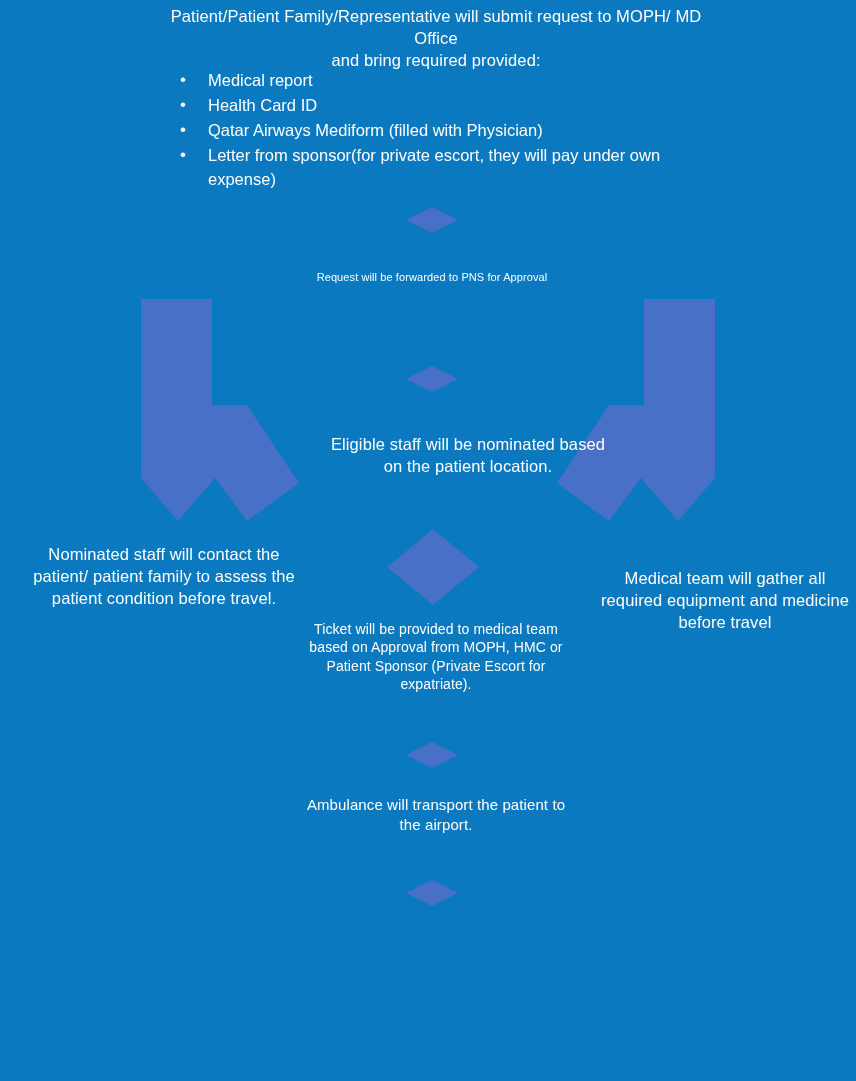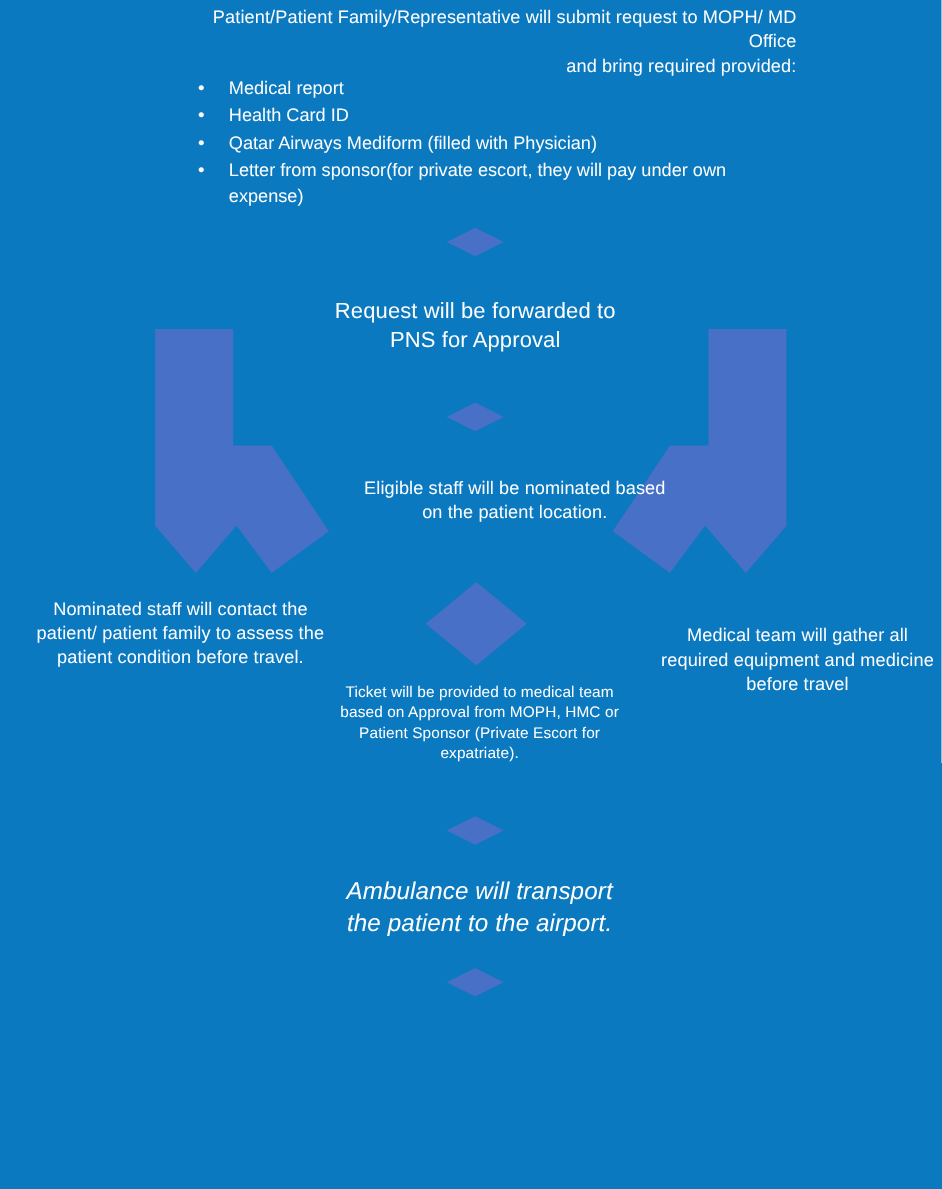--- a/index.html
+++ b/index.html
@@ -32,21 +32,21 @@
     line-height: 1.32;
     letter-spacing: 0.1px;
     -webkit-font-smoothing: antialiased;
   }
 
   #intro-block {
     left: 148px;
     top: 6px;
     width: 576px;
     font-size: 16.5px;
-    text-align: right;
+    text-align: center;
   }
   #intro-block .intro-line {
     margin: 0;
   }
 
   #doc-list {
     position: absolute;
     left: 176px;
     top: 68px;
     width: 506px;
@@ -66,26 +66,26 @@
     left: 4px;
     top: -1px;
     font-size: 17px;
     line-height: inherit;
   }
 
   .centered {
     text-align: center;
   }
 
-  #step-pns      { left: 292px; top: 270px;  width: 280px; font-size: 20px; }
+  #step-pns      { left: 292px; top: 270px;  width: 280px; font-size: 11px; }
   #step-nominate { left: 292px; top: 434px;  width: 280px; font-size: 16.5px; margin-left: 36px; }
   #step-contact  { left: 8px;   top: 544px;  width: 272px; font-size: 16.5px; margin-left: 20px; }
   #step-gather   { left: 598px; top: 568px;  width: 254px; font-size: 16.5px; }
   #step-ticket   { left: 300px; top: 620px;  width: 272px; font-size: 14px; }
-  #step-ambulance{ left: 298px; top: 795px;  width: 276px; font-size: 22px; font-style: italic; }
+  #step-ambulance{ left: 298px; top: 795px;  width: 276px; font-size: 15px; }
   #step-handover { left: 330px; top: 946px;  width: 212px; font-size: 16.5px; }
 </style>
 </head>
 <body>
 
 <div id="page">
 
   <svg id="shapes" viewBox="0 0 856 1081" width="856" height="1081">
 
     <path fill="#4770c6" d="M432 207 L458 220 L432 233 L406 220 Z"></path>

